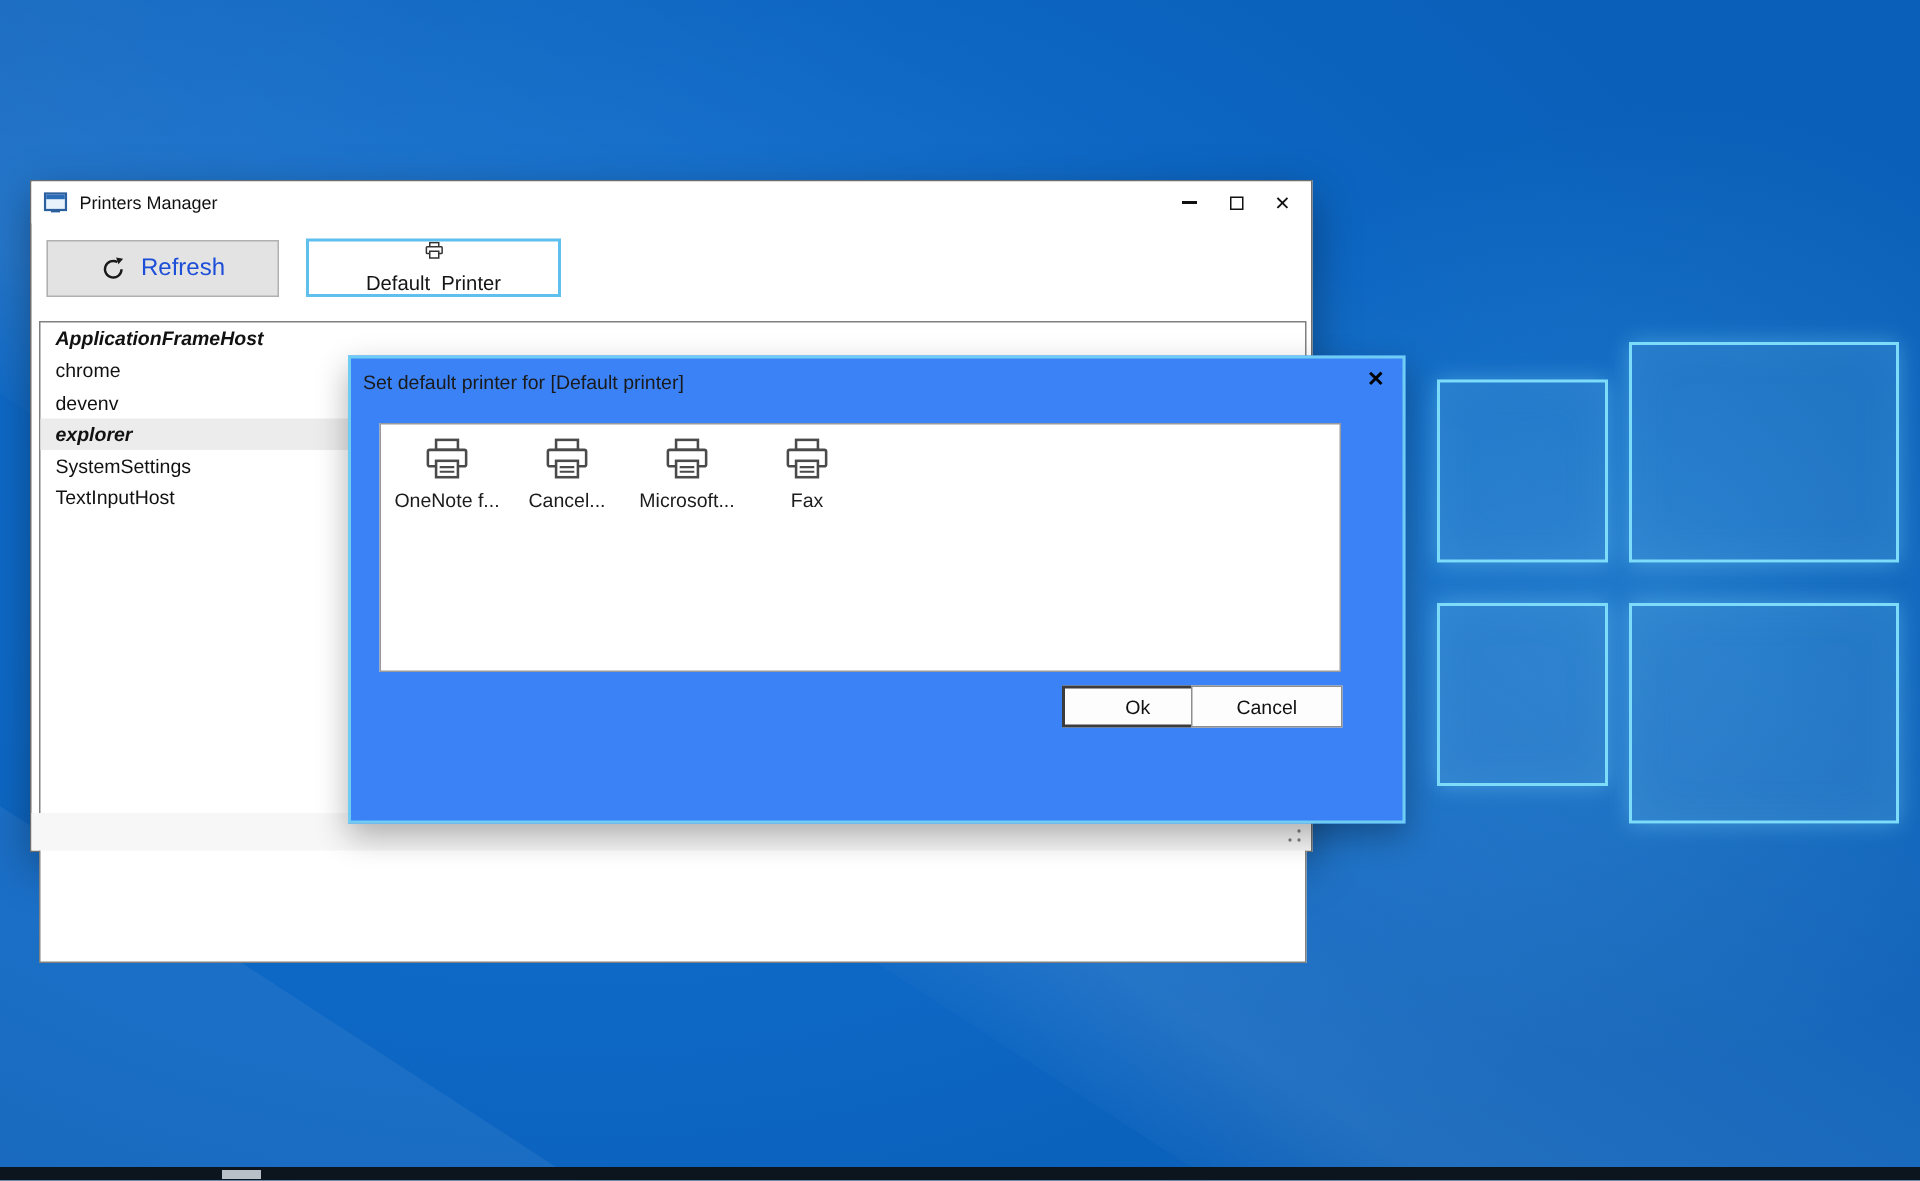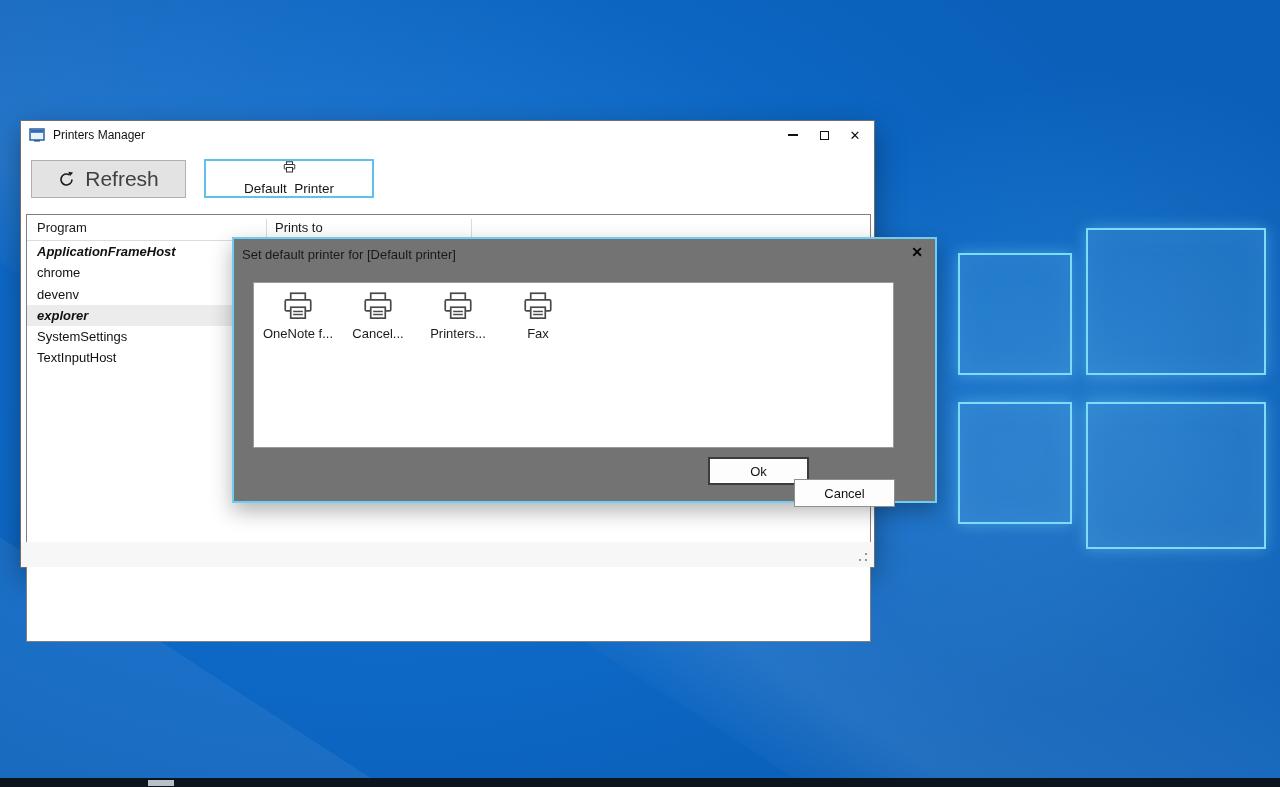--- a/index.html
+++ b/index.html
@@ -38,21 +38,21 @@
   .controls { margin-left:auto; display:flex; align-items:center; padding-right:12px; gap:17px; }
   .ctl { width:14px; height:14px; display:flex; align-items:center; justify-content:center;
          font-size:13px; color:#111; cursor:default; }
   .min-glyph { width:10px; height:1.4px; background:#111; display:inline-block; }
   .max-glyph { width:9px; height:9px; border:1.4px solid #111; display:inline-block; }
   .close-glyph { font-size:13px; line-height:1; color:#111; }
 
   
   .btn-refresh { position:absolute; left:10px; top:39px; width:155px; height:38px;
                  background:#e3e3e3; border:1px solid #b0b0b0; display:flex; align-items:center;
-                 justify-content:center; gap:10px; font-size:21px; color:#404040; }
+                 justify-content:center; gap:10px; font-size:16px; color:#1d4ed8; }
   .btn-default { position:absolute; left:183px; top:38px; width:170px; height:39px;
                  background:#ffffff; border:2px solid #5fc0ee; display:flex; align-items:center;
                  justify-content:center; gap:8px; font-size:13.5px; color:#151515; white-space:pre;flex-direction:column; }
 
   
   .listview { position:absolute; left:5px; top:93px; width:845px; height:428px;
               border:1px solid #808080; background:#fff; }
   .lv-header { position:relative; height:26px; border-bottom:1px solid #dcdcdc; font-size:13px; color:#1a1a1a; }
   .lv-col { position:absolute; top:5px; }
   .lv-col-0 { left:10px; }
@@ -61,32 +61,32 @@
   .lv-div-a { left:239px; } .lv-div-b { left:444px; }
   .lv-row { height:21.3px; line-height:21.3px; padding-left:10px; font-size:13px; color:#111; white-space:nowrap; }
   .lv-row.emph { font-weight:bold; font-style:italic; }
   .lv-row.selected { background:#ececec; }
 
   
   .statusbar { position:absolute; left:0; bottom:0; width:100%; height:25px; background:#f7f7f7; }
   .grip { position:absolute; right:6px; bottom:5px; }
 
   
-  .dialog { position:absolute; left:232px; top:237px; width:705px; height:266px; background:#737373;
+  .dialog { position:absolute; left:232px; top:237px; width:705px; height:312px; background:#3b82f6;
             border:2px solid #6fcdf3; box-shadow:0 8px 20px rgba(0,0,0,0.30); z-index:20; }
   .dlg-title { position:absolute; left:8px; top:8px; font-size:13px; color:#1a1a1a; }
   .dlg-close { position:absolute; right:12px; top:5px; font-size:14px; font-weight:bold; color:#000; cursor:default; }
   .dlg-panel { position:absolute; left:19px; top:43px; width:641px; height:166px;
                border:1px solid #9a9a9a; background:#fff; display:flex; align-items:flex-start; padding:8px 0 0 4px; }
   .printer-item { width:80px; display:flex; flex-direction:column; align-items:center; gap:5px; }
   .printer-label { font-size:13px; color:#1c1c1c; white-space:nowrap; max-width:78px; overflow:hidden; }
   .dlg-btn { position:absolute; top:218px; width:101px; height:28px; background:#fdfdfd;
              display:flex; align-items:center; justify-content:center; font-size:13px; color:#111; }
   .btn-ok { left:450px; border:2px solid #3c3c3c;margin-left:24px; }
-  .btn-cancel { left:560px; border:1px solid #8f8f8f;margin-top:22px; }
+  .btn-cancel { left:560px; border:1px solid #8f8f8f; }
 </style>
 </head>
 <body>
 
 <div class="logo-glow"></div>
 <div class="beam1"></div>
 <div class="beam2"></div>
 <div class="pane pane1"></div>
 <div class="pane pane2"></div>
 <div class="pane pane3"></div>
@@ -124,26 +124,20 @@
   <div class="btn-default">
     <svg width="15" height="14" viewBox="0 0 28 24">
       <rect x="8" y="1.5" width="12" height="5.5" fill="#fff" stroke="#333" stroke-width="2"></rect>
       <rect x="3.5" y="7" width="21" height="9" rx="1" fill="#fff" stroke="#333" stroke-width="2"></rect>
       <rect x="8" y="13" width="12" height="9" fill="#fff" stroke="#333" stroke-width="2"></rect>
     </svg>
     <span>Default  Printer</span>
   </div>
 
   <div class="listview">
-    <div class="lv-header">
-      <span class="lv-col lv-col-0">Program</span>
-      <span class="lv-col lv-col-1">Prints to</span>
-      <span class="lv-divider lv-div-a"></span>
-      <span class="lv-divider lv-div-b"></span>
-    </div>
     <div class="lv-row emph">ApplicationFrameHost</div>
     <div class="lv-row">chrome</div>
     <div class="lv-row">devenv</div>
     <div class="lv-row emph selected">explorer</div>
     <div class="lv-row">SystemSettings</div>
     <div class="lv-row">TextInputHost</div>
   </div>
 
   <div class="statusbar">
     <svg class="grip" width="11" height="11">
@@ -180,21 +174,21 @@
       <span class="printer-label">Cancel...</span>
     </div>
     <div class="printer-item">
       <svg width="34" height="30" viewBox="0 0 28 24">
         <rect x="8" y="1.5" width="12" height="5.5" fill="#fff" stroke="#4a4a4a" stroke-width="1.4"></rect>
         <rect x="3.5" y="7" width="21" height="9" rx="1" fill="#fff" stroke="#4a4a4a" stroke-width="1.4"></rect>
         <rect x="8" y="13" width="12" height="9" fill="#fff" stroke="#4a4a4a" stroke-width="1.4"></rect>
         <line x1="10" y1="16.5" x2="18" y2="16.5" stroke="#4a4a4a" stroke-width="1.2"></line>
         <line x1="10" y1="19" x2="18" y2="19" stroke="#4a4a4a" stroke-width="1.2"></line>
       </svg>
-      <span class="printer-label">Printers...</span>
+      <span class="printer-label">Microsoft...</span>
     </div>
     <div class="printer-item">
       <svg width="34" height="30" viewBox="0 0 28 24">
         <rect x="8" y="1.5" width="12" height="5.5" fill="#fff" stroke="#4a4a4a" stroke-width="1.4"></rect>
         <rect x="3.5" y="7" width="21" height="9" rx="1" fill="#fff" stroke="#4a4a4a" stroke-width="1.4"></rect>
         <rect x="8" y="13" width="12" height="9" fill="#fff" stroke="#4a4a4a" stroke-width="1.4"></rect>
         <line x1="10" y1="16.5" x2="18" y2="16.5" stroke="#4a4a4a" stroke-width="1.2"></line>
         <line x1="10" y1="19" x2="18" y2="19" stroke="#4a4a4a" stroke-width="1.2"></line>
       </svg>
       <span class="printer-label">Fax</span>

